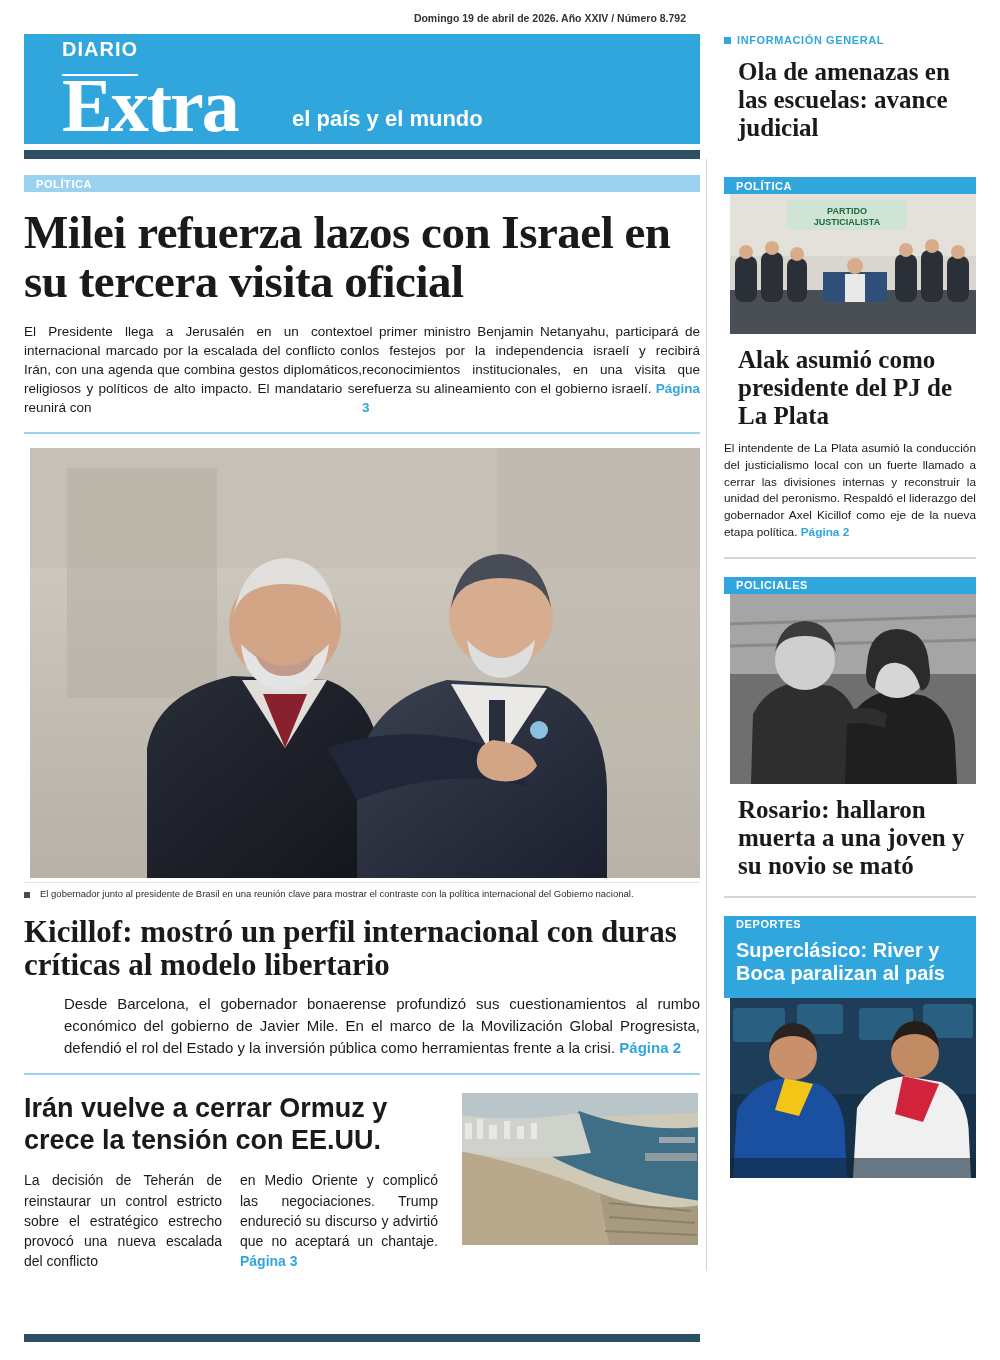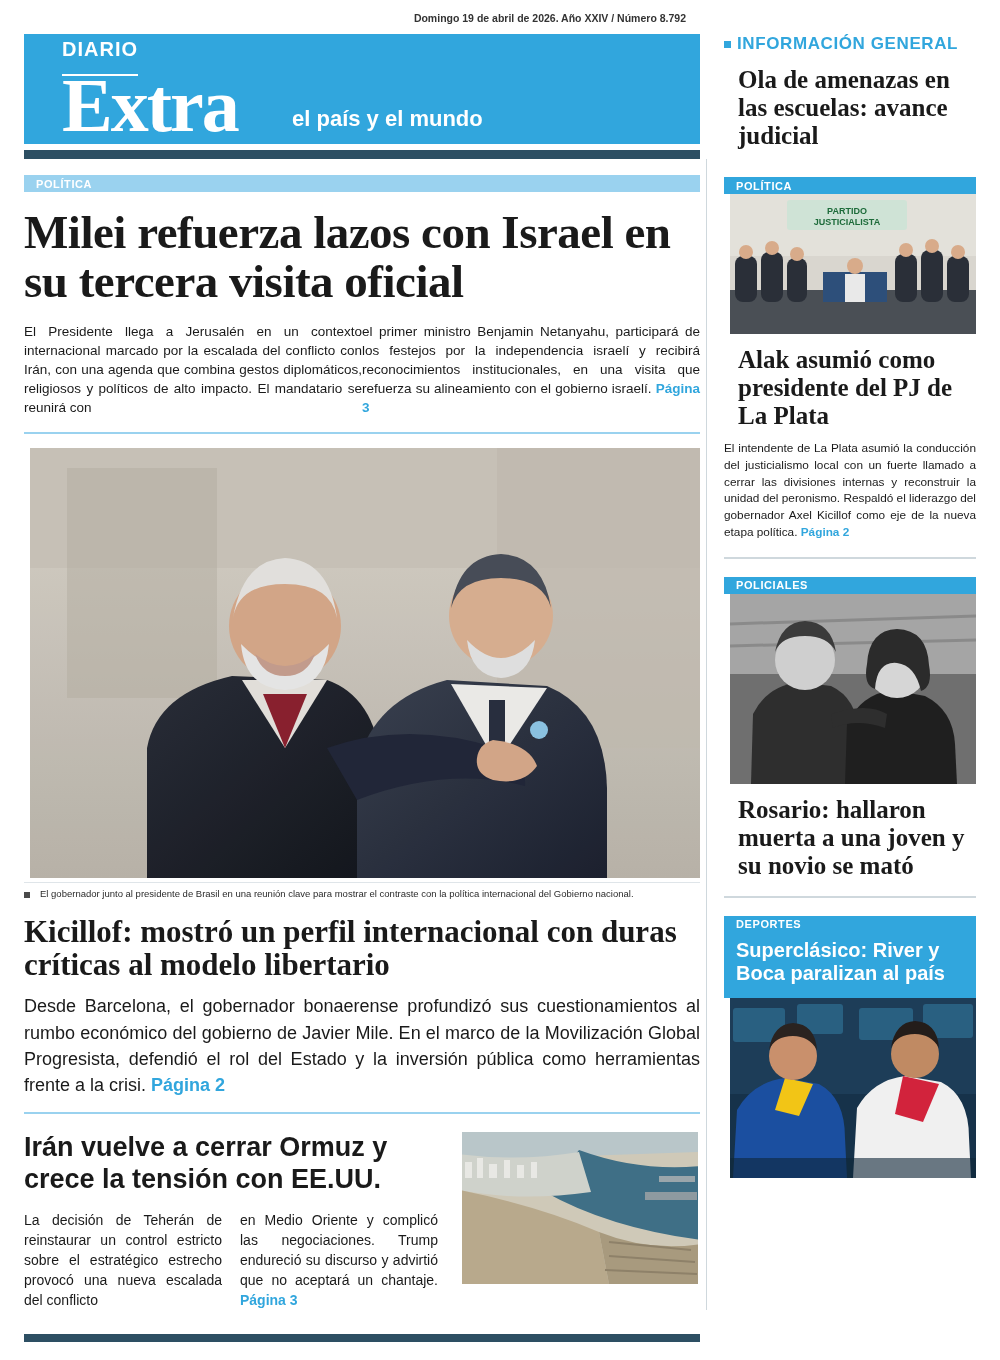--- a/index.html
+++ b/index.html
@@ -80,21 +80,21 @@
     letter-spacing:0.6px;
     padding:5px 10px 5px 12px;
     height:17px;
     display:flex;
     align-items:center;
   }
   .kicker-bar.light { background:#9ad2ef; }
   .kicker-sq { width:7px; height:7px; background:#31a6dd; margin-right:6px; display:inline-block; }
   .kicker-plain {
     display:flex; align-items:center;
-    font-size:17px; font-weight:bold; letter-spacing:0.6px; color:#31a6dd;
+    font-size:11px; font-weight:bold; letter-spacing:0.6px; color:#31a6dd;
   }
 
   
   .cols { display:flex; }
   .col-main { width:676px; }
   .col-side { width:276px; padding-left:24px; border-left:none; position:relative; }
   .col-side:before {
     content:""; position:absolute; left:6px; top:0; bottom:0; width:1px; background:#cfd8dd;
   }
 
@@ -131,21 +131,21 @@
 
   
   h2.sec-title {
     font-family:"Liberation Serif", serif;
     font-weight:bold;
     font-size:31px;
     line-height:1.08;
     margin:16px 0 0 0;
   }
   .sec-body {
-    margin-top:12px; font-size:18px; line-height:1.45; text-align:justify;
+    margin-top:12px; font-size:15px; line-height:1.45; text-align:justify;margin-left:40px;
   }
 
   
   .third { display:flex; gap:18px; margin-top:18px; }
   .third-left { width:414px; }
   .third-right { width:242px; }
   h3.third-title {
     font-family:"Liberation Sans", sans-serif;
     font-weight:bold;
     font-size:27px;

